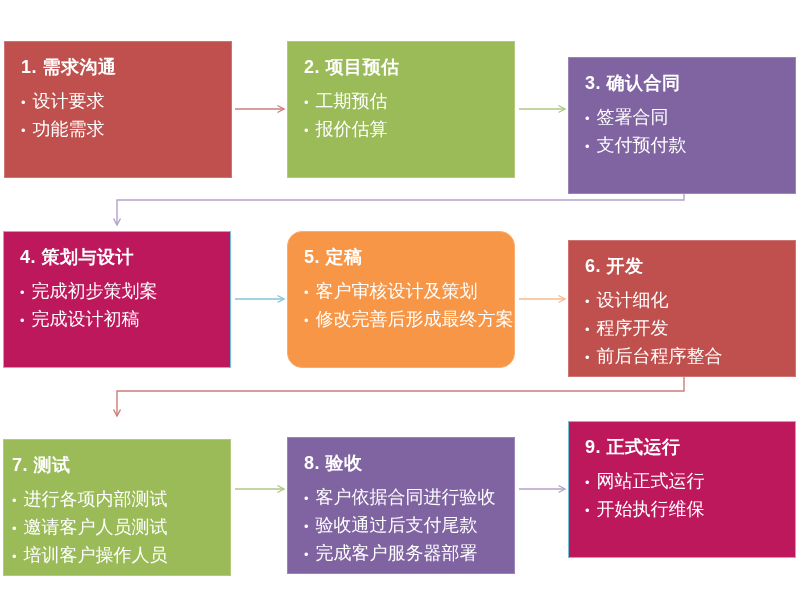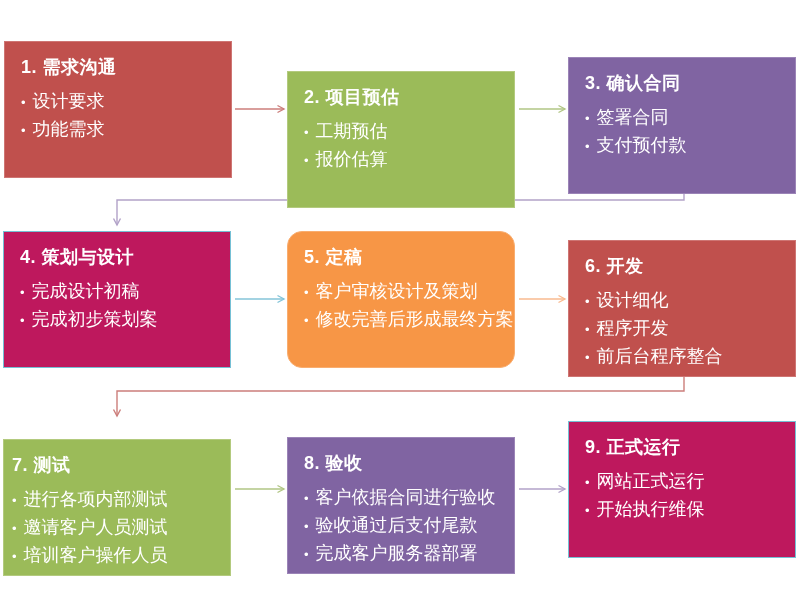--- a/index.html
+++ b/index.html
@@ -20,21 +20,21 @@
   .step-box ul { margin:0; padding:0; list-style:none; }
   .step-box li { font-size:18px; line-height:27px; white-space:nowrap; }
   .step-box li::before { content:"•"; margin-right:7px; font-size:13px; }
   .bg-red    { background:#C0504D; border:1px solid #CE7573; }
   .bg-green  { background:#9BBB59; border:1px solid #B3CA7E; }
   .bg-purple { background:#8064A2; border:1px solid #9B84B7;margin-top:16px; }
   .bg-teal   { background:#be185d; border:1px solid #75C0D5; }
   .bg-orange { background:#F79646; border:1px solid #F9AD6F; }
   
   .pos-1 { left:4px;   top:41px; }
-  .pos-2 { left:287px; top:41px;margin-top:30px; }
+  .pos-2 { left:287px; top:41px; }
   .pos-3 { left:568px; top:41px; }
   .pos-4 { left:3px;   top:231px; }
   .pos-5 { left:287px; top:231px;border-radius:15px; }
   .pos-6 { left:568px; top:240px; }
   .pos-7 { left:3px;   top:439px;padding-left:8px; }
   .pos-8 { left:287px; top:421px; }
   .pos-9 { left:568px; top:421px; }
 </style>
 </head>
 <body>
@@ -98,22 +98,22 @@
     <h3>3. 确认合同</h3>
     <ul>
       <li>签署合同</li>
       <li>支付预付款</li>
     </ul>
   </div>
 
   <div class="step-box bg-teal pos-4">
     <h3>4. 策划与设计</h3>
     <ul>
+      <li>完成初步策划案</li>
       <li>完成设计初稿</li>
-      <li>完成初步策划案</li>
     </ul>
   </div>
 
   <div class="step-box bg-orange pos-5">
     <h3>5. 定稿</h3>
     <ul>
       <li>客户审核设计及策划</li>
       <li>修改完善后形成最终方案</li>
     </ul>
   </div>

